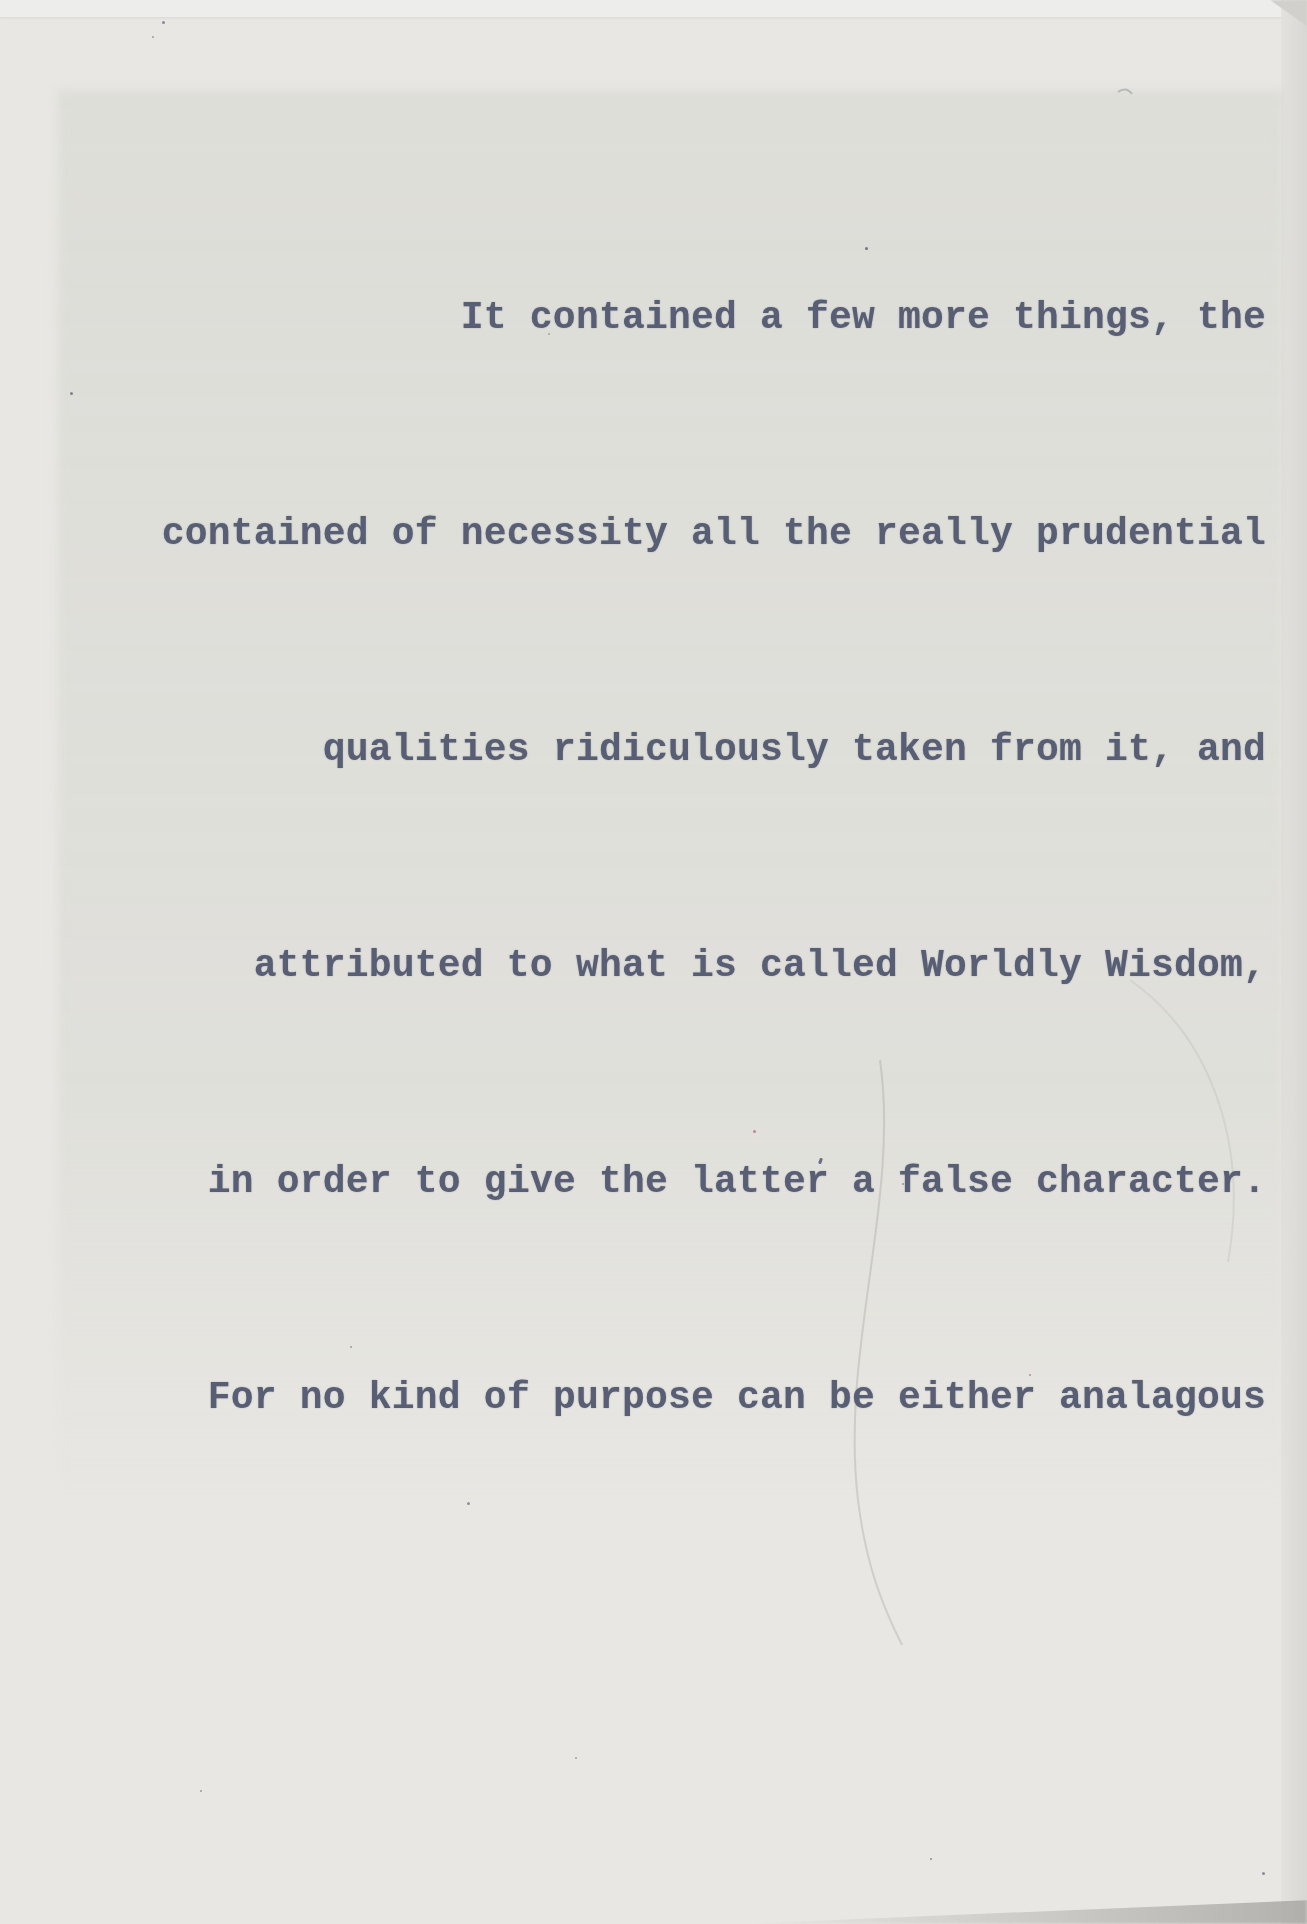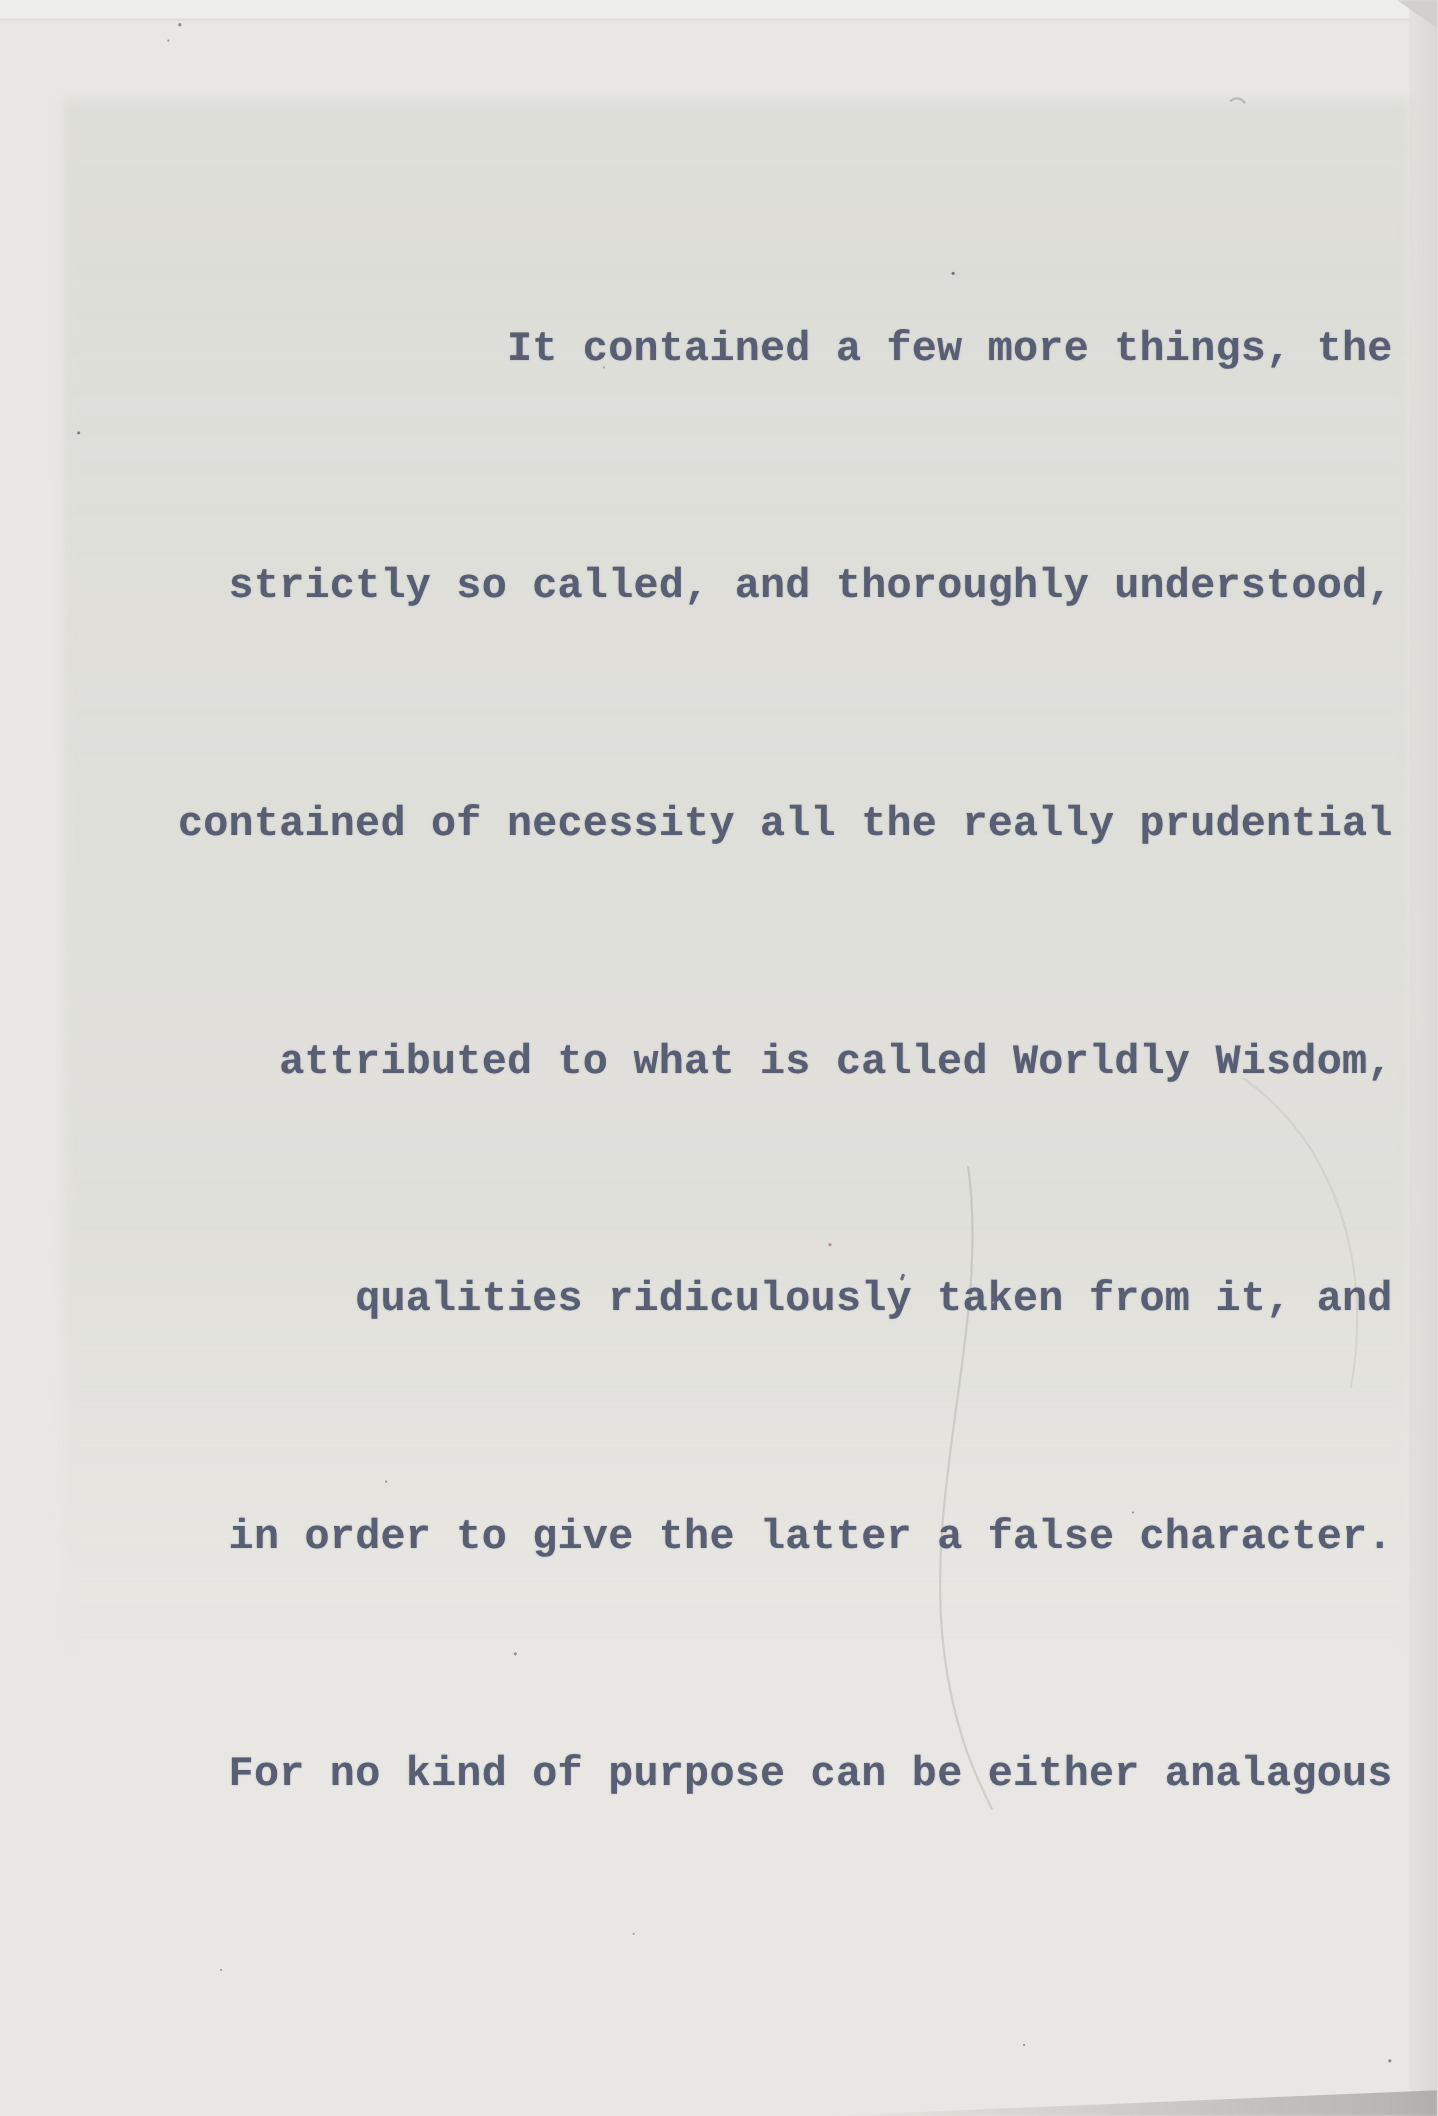--- a/index.html
+++ b/index.html
@@ -102,24 +102,23 @@
   <div class="sheet"></div>
 
   <svg class="scratches" width="1307" height="1924" viewBox="0 0 1307 1924">
     <path d="M 880 1060 C 900 1200, 840 1350, 858 1500 C 866 1565, 882 1605, 902 1645" fill="none" stroke="rgba(150,148,140,0.30)" stroke-width="2"></path>
     <path d="M 1130 980 C 1215 1040, 1248 1150, 1228 1262" fill="none" stroke="rgba(160,158,152,0.20)" stroke-width="2"></path>
     <path d="M 1118 92 q 8 -6 14 2" fill="none" stroke="rgba(130,132,142,0.45)" stroke-width="2"></path>
   </svg>
 
   <div class="text-block">
     <div class="line indent">It contained a few more things, the</div>
-    <div class="line">strictly so called, and thoroughly understood,</div>
     <div class="line">contained of necessity all the really prudential</div>
+    <div class="line">qualities ridiculously taken from it, and</div>
     <div class="line">attributed to what is called Worldly Wisdom,</div>
-    <div class="line">qualities ridiculously taken from it, and</div>
     <div class="line">in order to give the latter a false character.</div>
     <div class="line">For no kind of purpose can be either analagous</div>
     
     
     
     
     
     
     
     

